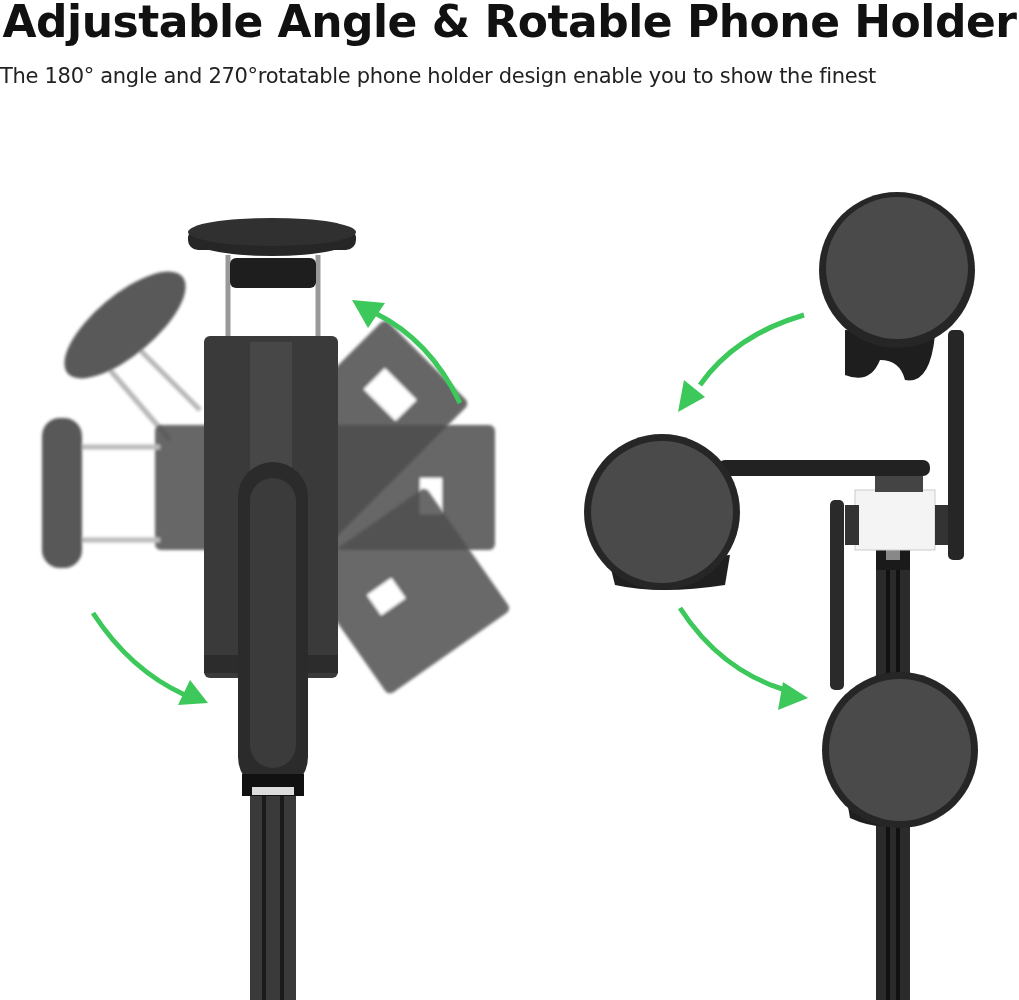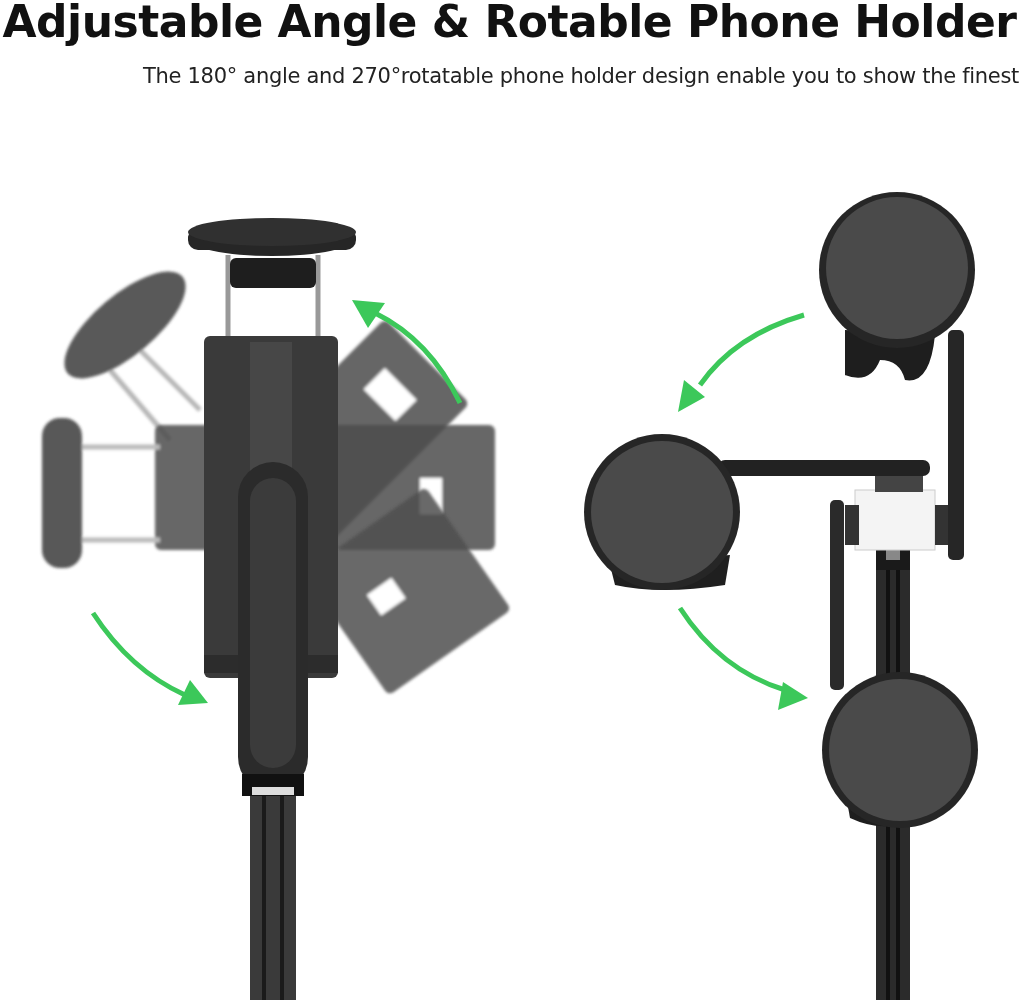--- a/index.html
+++ b/index.html
@@ -1,18 +1,18 @@
 <!DOCTYPE html>
 <html><head>
 <meta charset="utf-8">
 <style>
   html,body{margin:0;padding:0;background:#fff;}
   body{width:1019px;height:1000px;position:relative;overflow:hidden;font-family:"DejaVu Sans","Liberation Sans",sans-serif;}
   .title{position:absolute;left:0;top:-4px;width:1019px;text-align:center;font-weight:bold;font-size:44px;letter-spacing:-0.5px;color:#111;white-space:nowrap;font-family:"DejaVu Sans",sans-serif;}
-  .subtitle{position:absolute;left:0;top:64px;width:1019px;text-align:right;font-size:21px;color:#222;white-space:nowrap;font-family:"DejaVu Sans",sans-serif;letter-spacing:-0.3px;}
+  .subtitle{position:absolute;left:0;top:64px;width:1019px;text-align:left;font-size:21px;color:#222;white-space:nowrap;font-family:"DejaVu Sans",sans-serif;letter-spacing:-0.3px;}
   svg.art{position:absolute;left:0;top:0;}
 </style>
 </head>
 <body>
 
 <div class="title">Adjustable Angle &amp; Rotable Phone Holder</div>
 <div class="subtitle">The 180° angle and 270°rotatable phone holder design enable you to show the finest</div>
 
 <svg class="art" width="1019" height="1000" viewBox="0 0 1019 1000" xmlns="http://www.w3.org/2000/svg">
   <defs>

